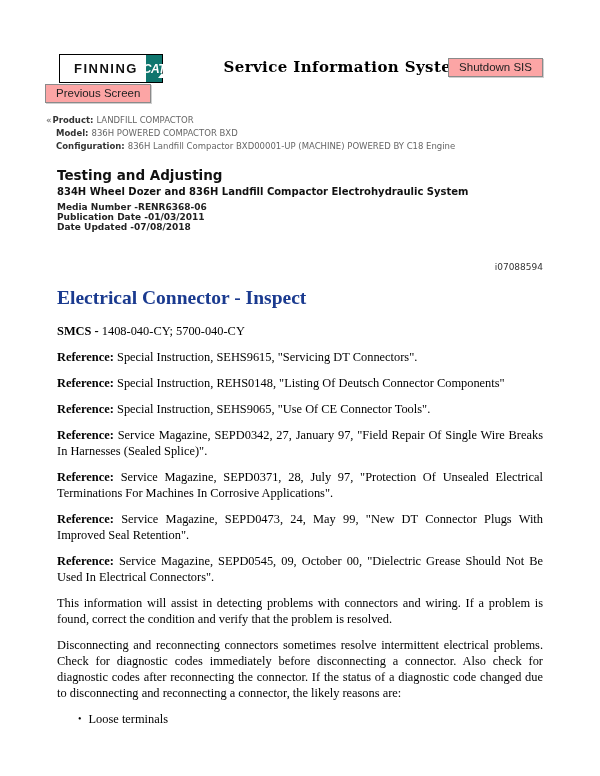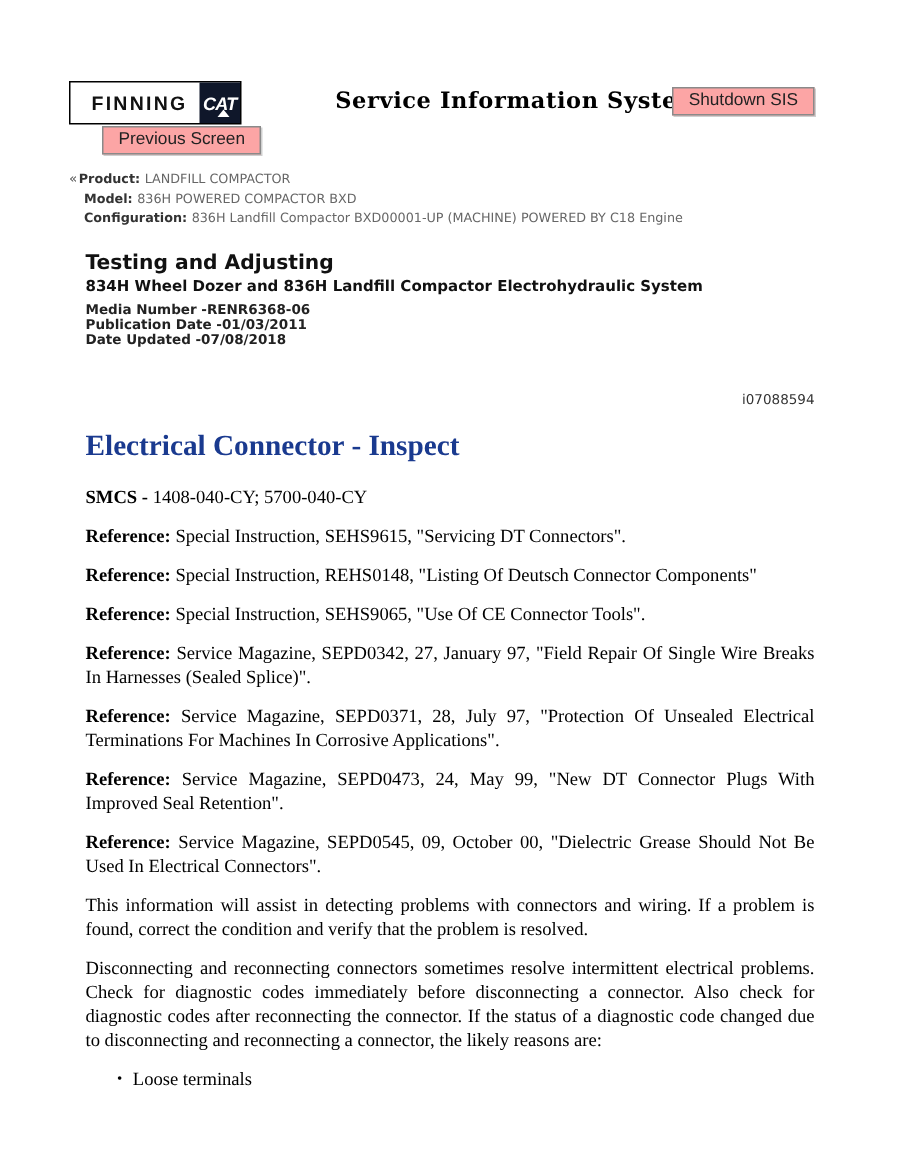--- a/index.html
+++ b/index.html
@@ -12,33 +12,33 @@
     background: #ffffff;
     font-family: "Liberation Serif", serif;
     color: #000;
     overflow: hidden;
   }
 
   
   .header { position: relative; height: 112px; }
 
   .logo-box {
-    position: absolute; left: 46px; top: 54px;
+    position: absolute; left: 59px; top: 54px;
     height: 29px; display: flex; align-items: stretch;
     border: 1px solid #000; background: #fff;
   }
   .logo-finning {
     display: flex; align-items: center;
     padding: 0 8px 0 14px;
     font-family: "Liberation Sans", sans-serif;
     font-weight: bold; font-size: 13px; letter-spacing: 1.5px;
     color: #111;
   }
   .logo-cat {
-    position: relative; width: 27px; background: #0f172a;
+    position: relative; width: 16px; background: #0f766e;
     display: flex; align-items: center; justify-content: center;
     color: #fff; font-family: "Liberation Sans", sans-serif;
     font-weight: bold; font-style: italic; font-size: 12px;
     letter-spacing: -0.5px;
   }
   .cat-triangle {
     position: absolute; left: 12px; bottom: 4px;
     width: 0; height: 0;
     border-left: 4px solid transparent;
     border-right: 4px solid transparent;
@@ -47,21 +47,21 @@
 
   .btn {
     font-family: "Liberation Sans", sans-serif;
     font-size: 11.5px; color: #222;
     background: #fca5a5;
     border: 1px solid #8a8a8a;
     padding: 2px 10px 3px;
     cursor: pointer;
     box-shadow: 1px 1px 0 #cfcfcf;
   }
-  .prev-btn { position: absolute; left: 68px; top: 84px; }
+  .prev-btn { position: absolute; left: 45px; top: 84px; }
   .shutdown-btn { position: absolute; right: 57px; top: 58px; }
 
   .sis-title {
     position: absolute; left: 148px; right: 57px; top: 58px;
     text-align: center;
     font-family: "DejaVu Serif", serif;
     font-weight: bold; font-size: 15px; letter-spacing: 0.4px;
     color: #000;
   }
 

